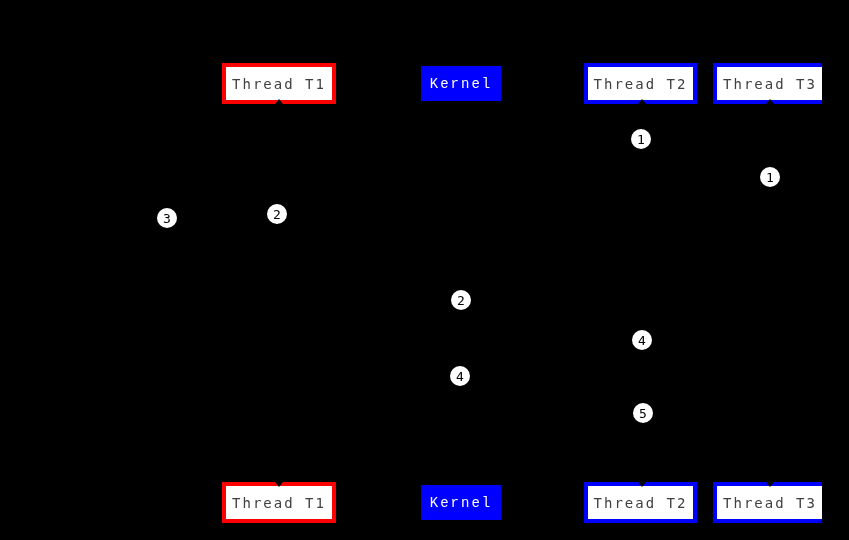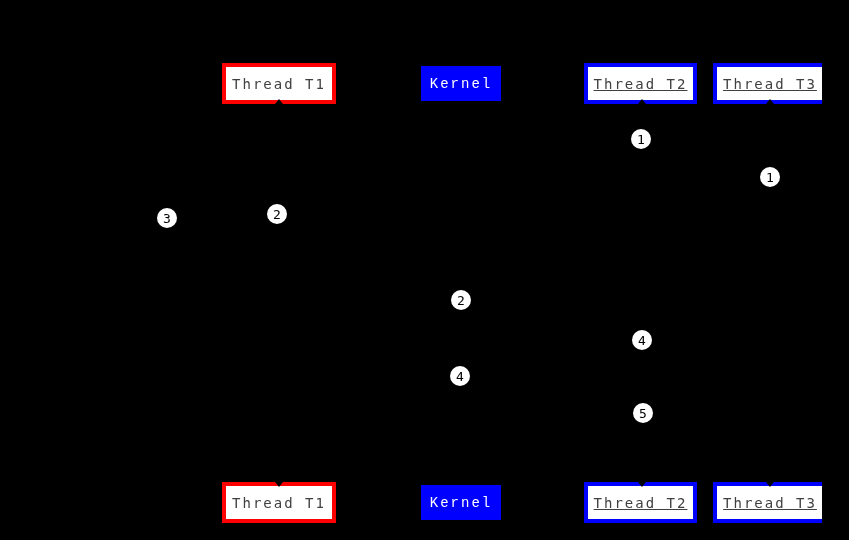--- a/index.html
+++ b/index.html
@@ -18,21 +18,21 @@
     background: var(--box-bg, #ffffff);
     display: flex;
     align-items: center;
     justify-content: center;
     font-size: 14px;
     letter-spacing: 2px;
     color: var(--box-text, #404040);
     white-space: nowrap;
   }
   .box.red-border  { border: 4px solid var(--red, #ff0000); }
-  .box.blue-border { border: 4px solid var(--blue, #0000ff); text-decoration: underline; }
+  .box.blue-border { border: 4px solid var(--blue, #0000ff); }
   .box.blue-fill   { background: var(--blue, #0000ff); color: var(--kernel-text, #ffffff); border: none; font-family: Liberation Mono, monospace; }
   .notch {
     position: absolute;
     width: 0;
     height: 0;
     border-left: 4px solid transparent;
     border-right: 4px solid transparent;
   }
   .notch.up   { border-bottom: 5px solid var(--line, #000000); }
   .notch.down { border-top: 5px solid var(--line, #000000); }

